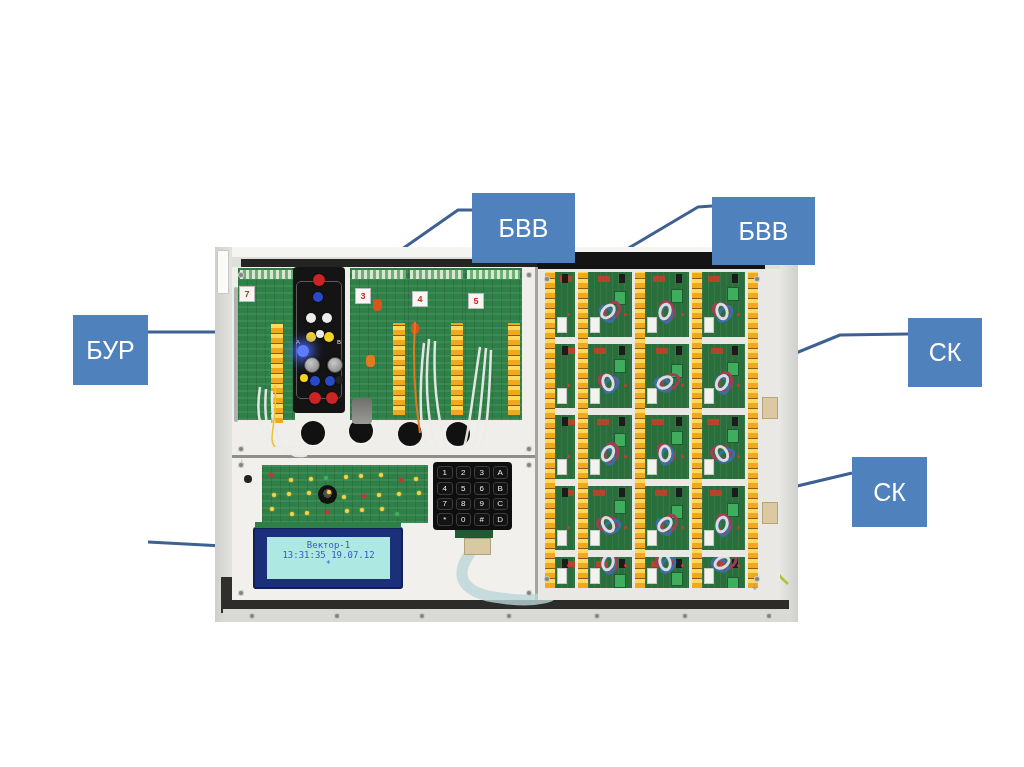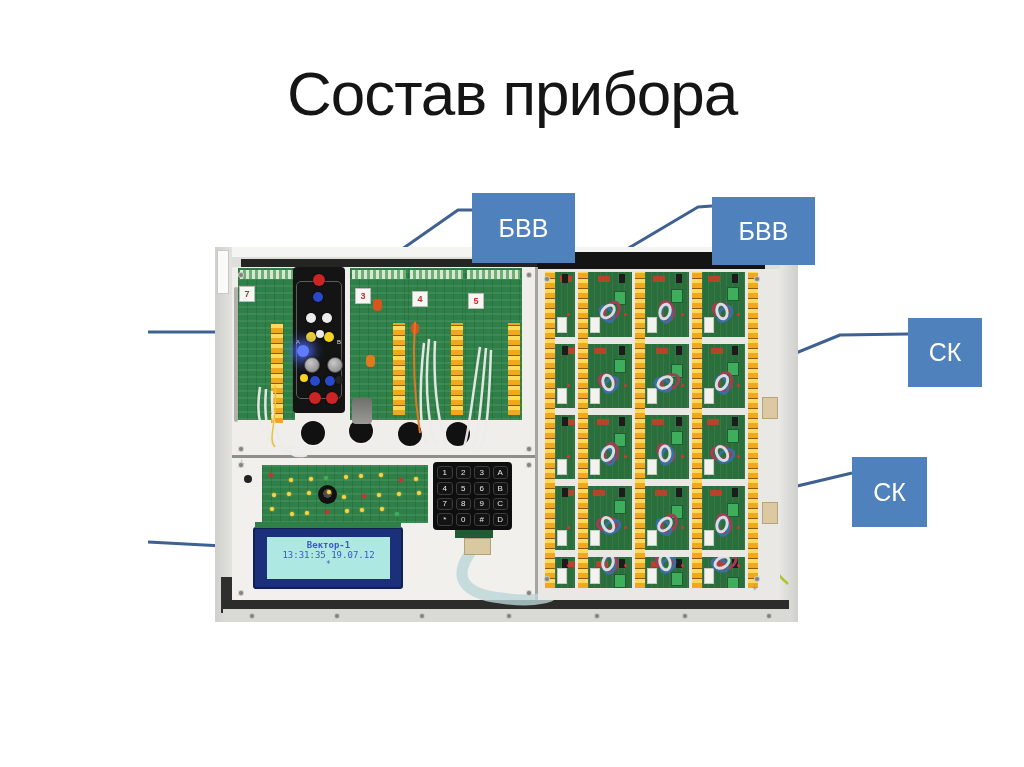--- a/index.html
+++ b/index.html
@@ -38,21 +38,20 @@
   #keypad-grid{display:grid;grid-template-columns:repeat(4,1fr);grid-template-rows:repeat(4,1fr);
       gap:3px;padding:4px;}
   .lcdtext{position:static !important;display:block;text-align:center;
       font-family:"DejaVu Sans Mono",monospace;color:#3a57c8;}
 </style>
 </head>
 <body>
 
 <div id="slide">
 
-  <div id="title" style="color: rgb(21, 21, 21);">Состав прибора</div>
 
   <svg id="connectors" viewBox="0 0 1024 767">
     <g fill="none" stroke="#3e6191" stroke-width="3" stroke-linejoin="round">
       <polyline points="472,210 458,210 272,340"></polyline>
       <polyline points="712,206 698,207 465,345"></polyline>
       <polyline points="148,332 221,332 315,392"></polyline>
       <polyline points="908,334 840,335 747,373"></polyline>
       <polyline points="852,473 688,512"></polyline>
       <polyline points="148,542 223,546 258,595"></polyline>
     </g>
@@ -176,21 +175,21 @@
         <div style="left: 63px; top: 45px; width: 4px; height: 4px; border-radius: 50%; background: rgb(210, 48, 48); box-shadow: rgb(210, 48, 48) 0px 0px 2px;"></div>
         <div style="left: 83px; top: 44px; width: 4px; height: 4px; border-radius: 50%; background: rgb(255, 210, 63); box-shadow: rgb(255, 210, 63) 0px 0px 2px;"></div>
         <div style="left: 98px; top: 43px; width: 4px; height: 4px; border-radius: 50%; background: rgb(255, 210, 63); box-shadow: rgb(255, 210, 63) 0px 0px 2px;"></div>
         <div style="left: 118px; top: 42px; width: 4px; height: 4px; border-radius: 50%; background: rgb(255, 210, 63); box-shadow: rgb(255, 210, 63) 0px 0px 2px;"></div>
         <div style="left: 133px; top: 47px; width: 4px; height: 4px; border-radius: 50%; background: rgb(63, 174, 92); box-shadow: rgb(63, 174, 92) 0px 0px 2px;"></div>
       </div>
     <div style="left:29px;top:228px;width:8px;height:8px;border-radius:50%;background:#222;"></div>
 
     <div style="left:38px;top:280px;width:150px;height:62px;background:#1b2f7a;border:2px solid #10204f;border-radius:3px;">
       <div style="left:12px;top:8px;width:123px;height:42px;background:#aee8e2;padding-top:3px;">
-        <span class="lcdtext" style="font-size:9px;font-weight:bold;">Вектор-1</span>
+        <span class="lcdtext" style="font-size:9px;font-weight:normal;">Вектор-1</span>
         <span class="lcdtext" style="font-size:9px;">13:31:35  19.07.12</span>
         <span class="lcdtext" style="font-size:8px;">*</span>
       </div>
     </div>
     <div style="left:40px;top:275px;width:146px;height:6px;background:#2f8048;"></div>
 
     <div id="keypad" style="left:218px;top:215px;width:79px;height:68px;background:#0e0e0e;border-radius:4px;">
       <div id="keypad-grid" style="left:0;top:0;width:79px;height:68px;">
           <span class="key">1</span>
           <span class="key">2</span>
@@ -426,20 +425,23 @@
       <div class="screw" style="left: 468px; top: 367px;"></div>
       <div class="screw" style="left: 552px; top: 367px;"></div>
     </div>
 
   <div class="callout" style="left: 472px; top: 193px; width: 103px; height: 70px; background: rgb(79, 129, 189);">
       <span style="color: rgb(255, 255, 255);">БВВ</span>
     </div>
   <div class="callout" style="left: 712px; top: 197px; width: 103px; height: 68px; background: rgb(79, 129, 189);">
       <span style="color: rgb(255, 255, 255);">БВВ</span>
     </div>
+  <div class="callout" style="left: 73px; top: 315px; width: 75px; height: 70px; background: rgb(79, 129, 189);">
+      <span style="color: rgb(255, 255, 255);">БУР</span>
+    </div>
   <div class="callout" style="left: 908px; top: 318px; width: 74px; height: 69px; background: rgb(79, 129, 189);">
       <span style="color: rgb(255, 255, 255);">СК</span>
     </div>
   <div class="callout" style="left: 852px; top: 457px; width: 75px; height: 70px; background: rgb(79, 129, 189);">
       <span style="color: rgb(255, 255, 255);">СК</span>
     </div>
 
 </div>
 
 </body></html>

